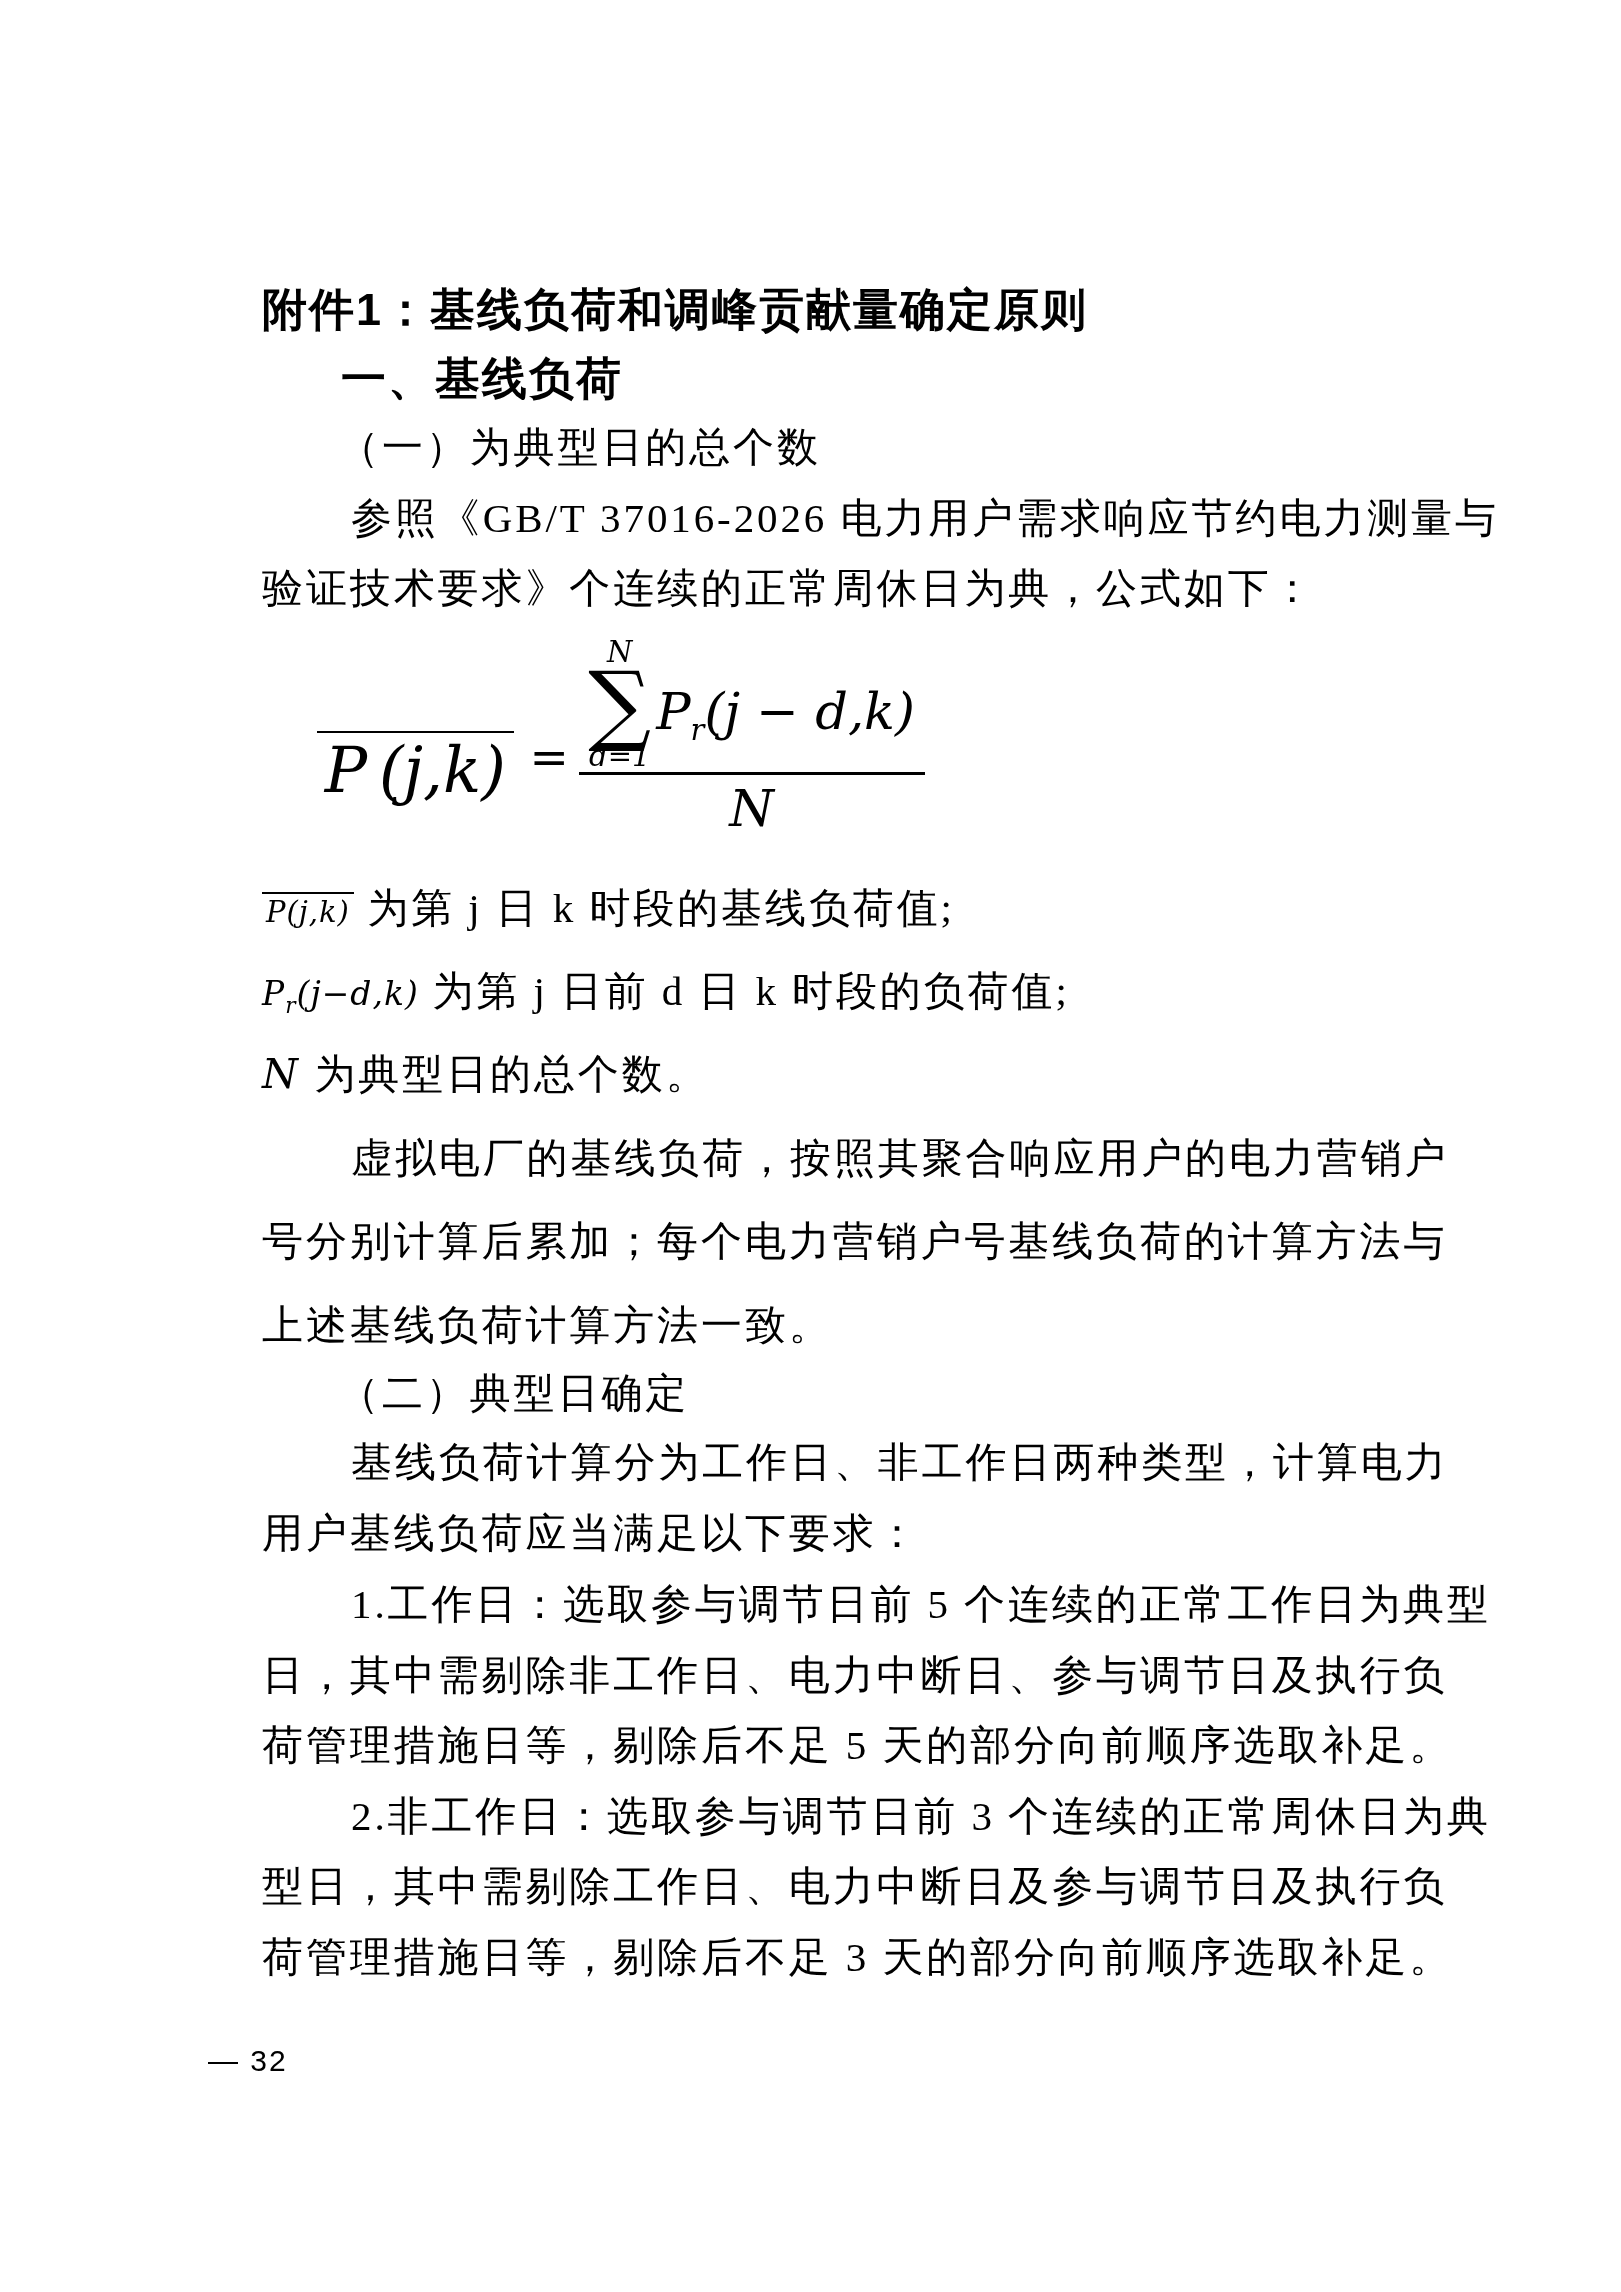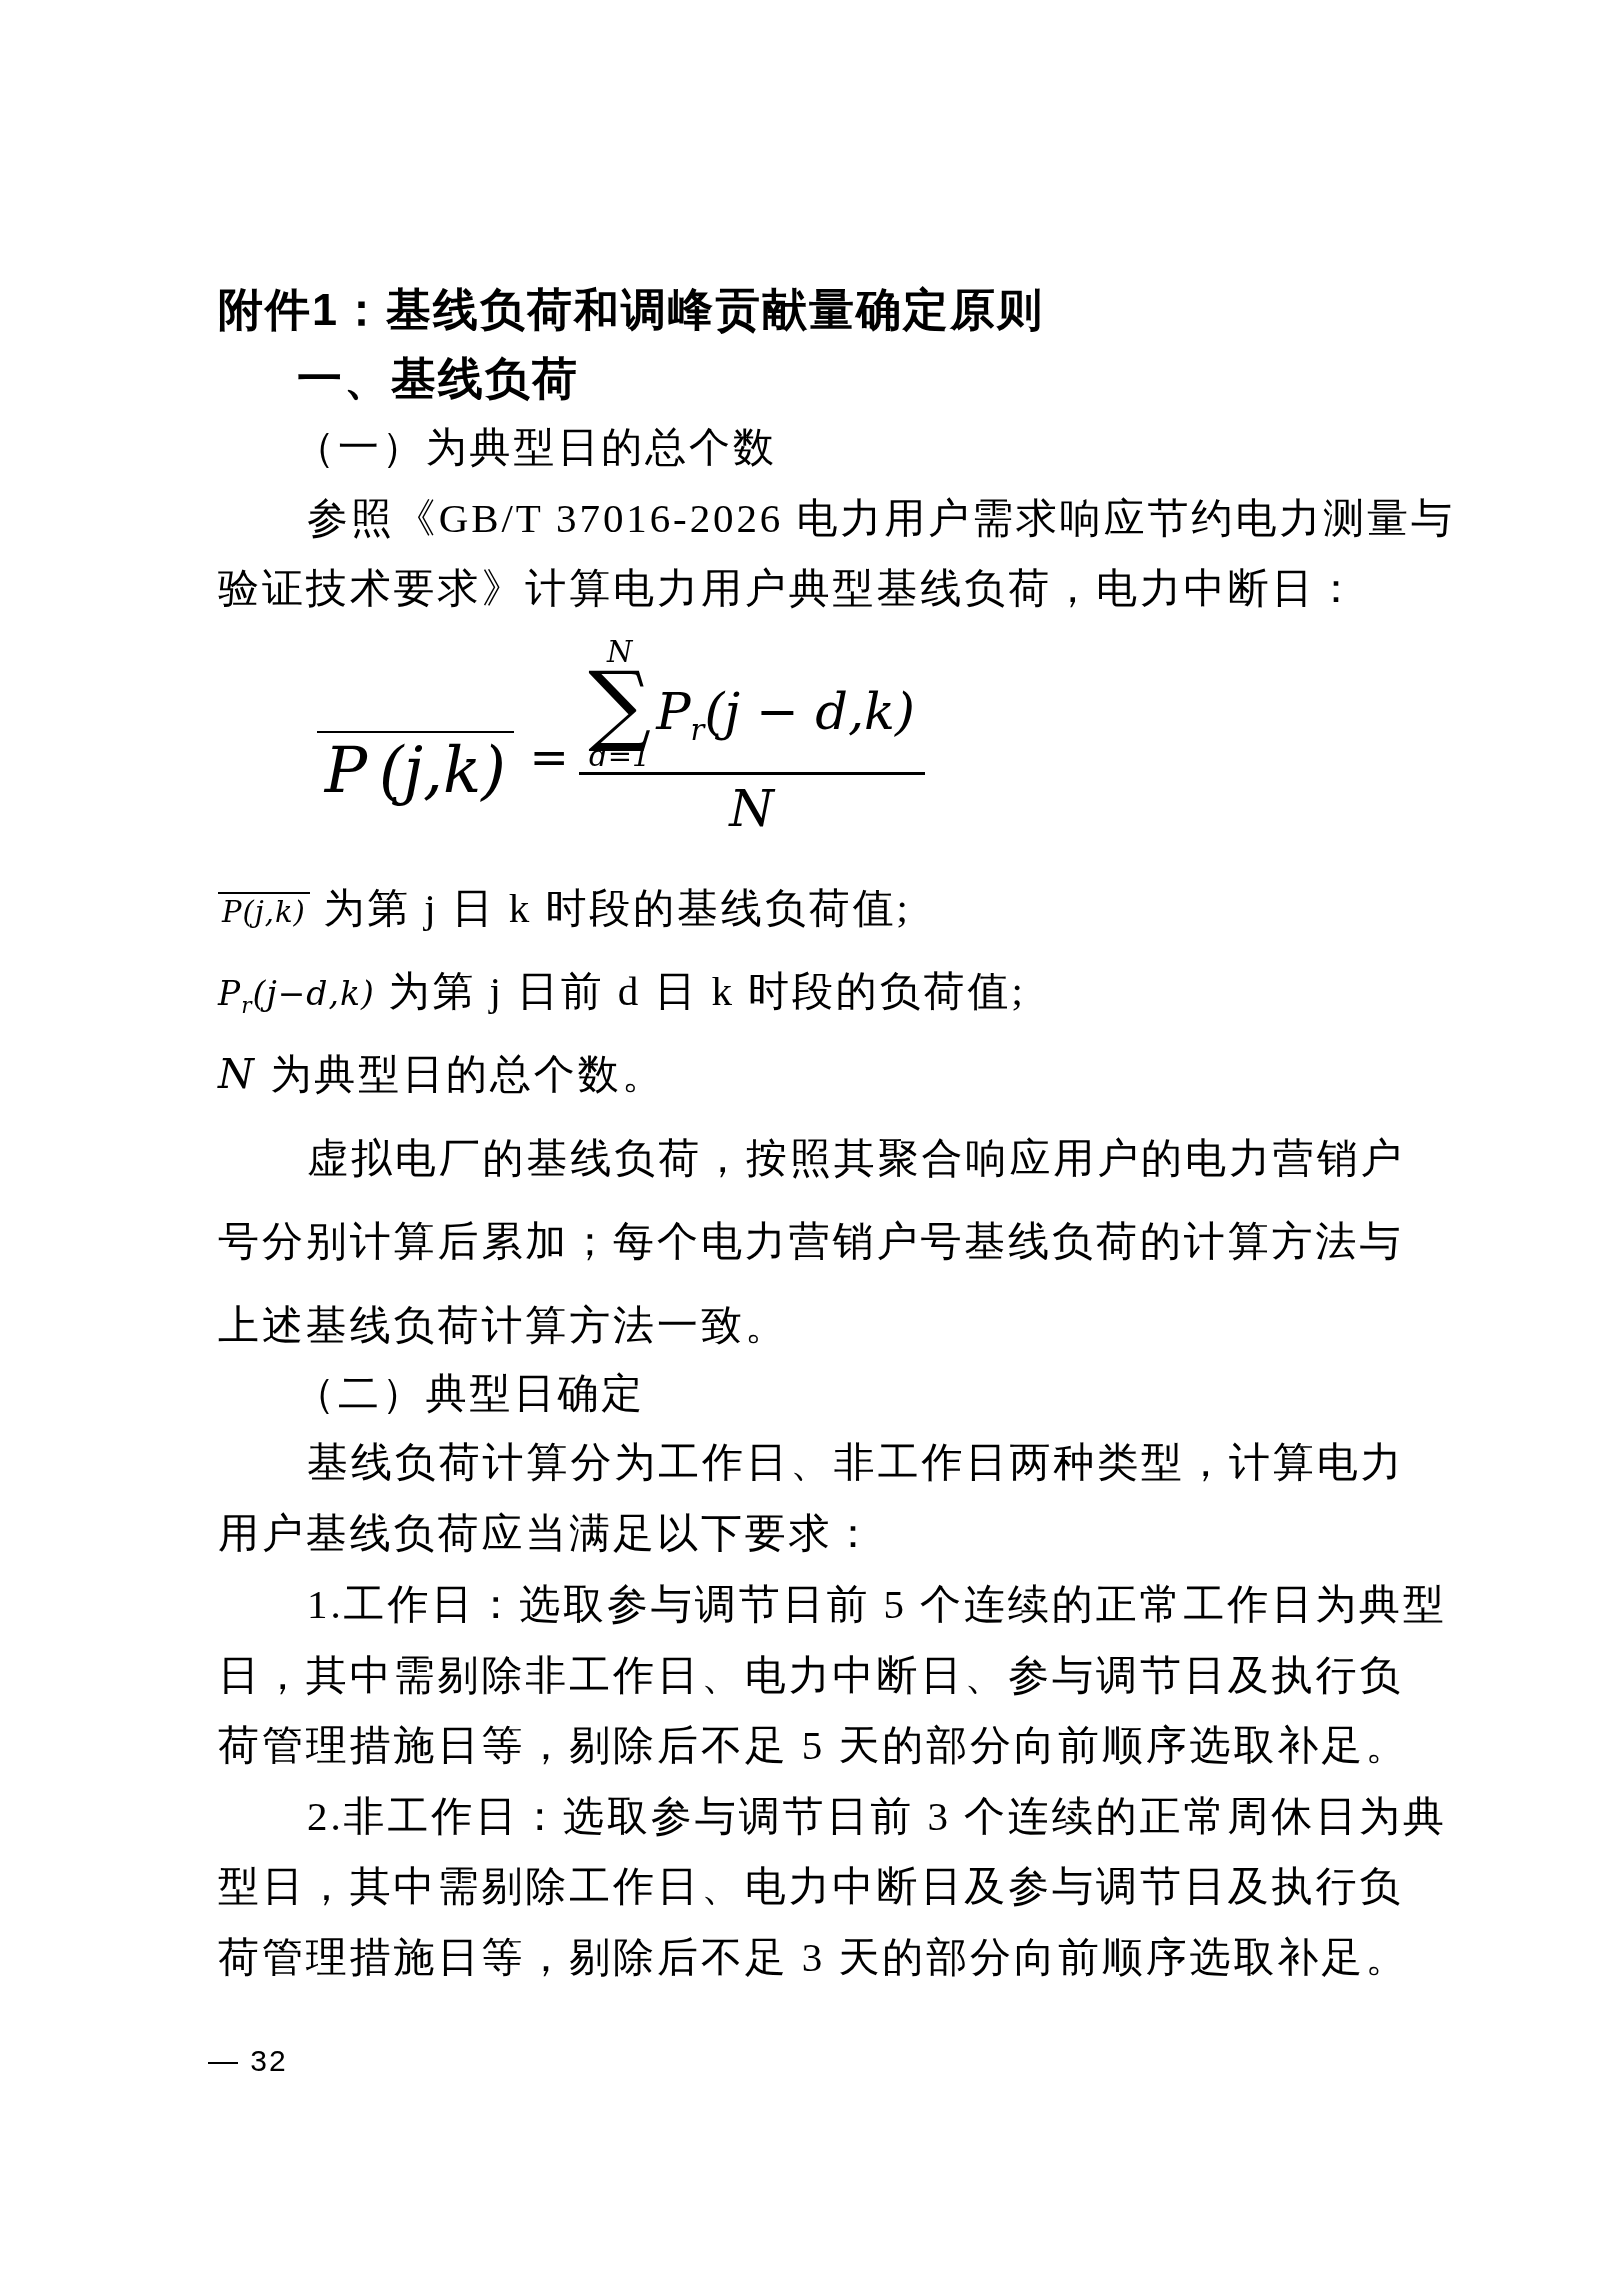--- a/index.html
+++ b/index.html
@@ -10,20 +10,21 @@
     color:#000;
     font-family:"Liberation Serif","DejaVu Serif",serif;
     overflow:hidden;
   }
   .line{
     position:absolute;
     white-space:nowrap;
     font-size:41px;
     letter-spacing:2.9px;
     line-height:1.15;
+    margin-left:44px;
   }
   .hei{
     font-family:"Liberation Sans","DejaVu Sans",sans-serif;
     font-weight:700;
     font-size:45px;
     letter-spacing:2px;
   }
   
   .formula{
     position:absolute;
@@ -101,21 +102,21 @@
 
 <div class="page">
 
   <div class="line hei" style="left:218px;top:284px;">附件1：基线负荷和调峰贡献量确定原则</div>
 
   <div class="line hei" style="left:297px;top:353px;">一、基线负荷</div>
 
   <div class="line" style="left:294px;top:424px;">（一）为典型日的总个数</div>
 
   <div class="line" style="left:307px;top:495px;">参照《GB/T 37016-2026 电力用户需求响应节约电力测量与</div>
-  <div class="line" style="left:218px;top:565px;">验证技术要求》计算电力用户典型基线负荷，电力中断日：</div>
+  <div class="line" style="left:218px;top:565px;">验证技术要求》个连续的正常周休日为典，公式如下：</div>
 
   <div class="formula">
     <span class="f-lhs">
       <span class="ovl"><span>P</span><span class="args">(j,k)</span></span>
     </span>
     <span class="f-eq">=</span>
     <span class="frac">
       <span class="num">
         <span class="sumcol">
           <span class="lim">N</span>

